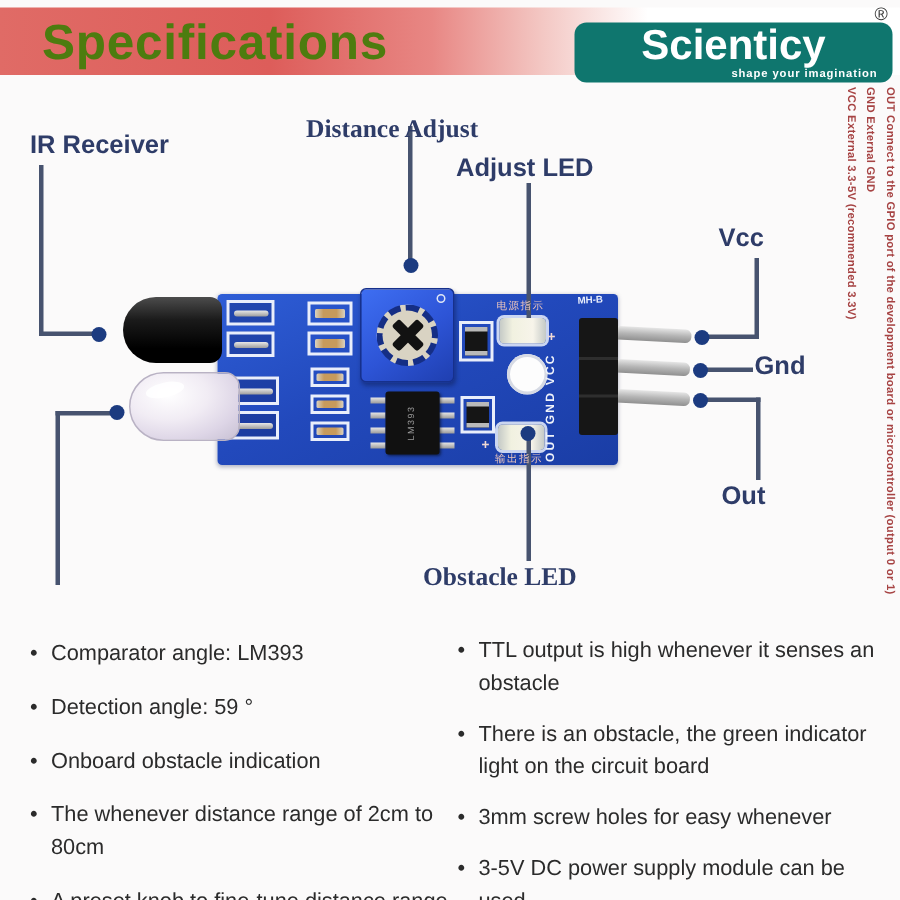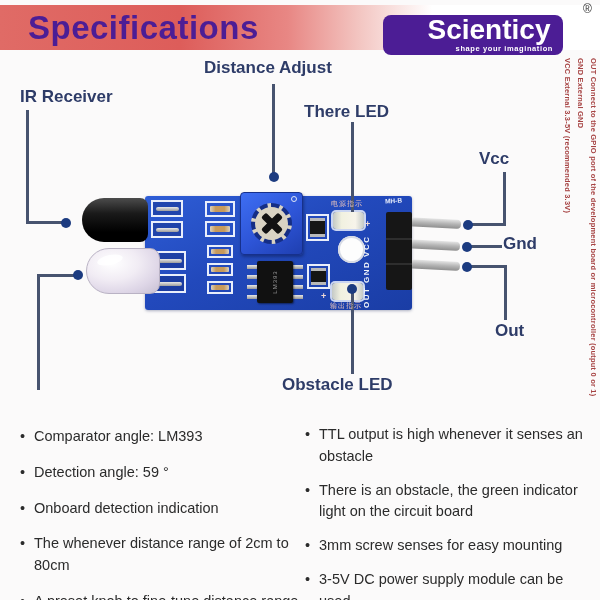--- a/index.html
+++ b/index.html
@@ -2,39 +2,39 @@
 <html><head>
 <meta charset="utf-8">
 <style>
   * { margin:0; padding:0; box-sizing:border-box; }
   html,body { width:600px; height:600px; background:#fbfafa; font-family:"Liberation Sans", sans-serif; }
   .canvas { position:relative; width:600px; height:600px; background:#fbfafa; overflow:hidden; }
 
   
   .band { position:absolute; left:0; top:5px; width:600px; height:45px;
     background:linear-gradient(90deg,#e06b66 0%,#dd5d5a 30%,#e88784 48%,#f3c6c2 60%,#ffffff 72%); }
-  .page-title { position:absolute; left:28px; top:9px; font-size:33px; font-weight:bold; color:#4c1d95;
+  .page-title { position:absolute; left:28px; top:9px; font-size:33px; font-weight:bold; color:#4d7c0f;
     letter-spacing:0.5px; }
-  .logo { position:absolute; left:383px; top:15px; width:180px; height:40px; background:#4c1d95;
+  .logo { position:absolute; left:383px; top:15px; width:212px; height:40px; background:#0f766e;
     border-radius:8px; z-index:3; }
   .logo-brand { position:absolute; left:0; top:-1px; width:212px; text-align:center; font-size:28px;
     font-weight:bold; color:#ffffff; letter-spacing:0px; }
   .logo-tagline { position:absolute; right:10px; bottom:2px; font-size:7.5px; font-weight:bold;
     color:#ffffff; letter-spacing:0.6px; }
   .registered { position:absolute; left:583px; top:2px; font-size:12px; color:#333333; }
 
   
   .dlabel { position:absolute; font-size:17px; font-weight:bold; color:#2e3c68; white-space:nowrap; z-index:7; }
-  .lbl-distance { left:204px; top:58px; }
+  .lbl-distance { left:204px; top:76px;font-family:Liberation Serif, serif; }
   .lbl-irrecv   { left:20px;  top:87px; }
   .lbl-powerled { left:304px; top:102px; }
   .lbl-vcc      { left:479px; top:149px; }
   .lbl-gnd      { left:503px; top:234px; }
-  .lbl-out      { left:495px; top:321px; }
-  .lbl-obstacle { left:282px; top:375px; }
+  .lbl-out      { left:481px; top:321px; }
+  .lbl-obstacle { left:282px; top:375px;font-family:Liberation Serif, serif; }
   .lbl-iremit   { left:26px;  top:392px; }
 
   
   .ln { position:absolute; background:#47536f; z-index:5; }
   .dot { position:absolute; width:10px; height:10px; border-radius:50%; background:#1c3b80; z-index:6; }
 
   
   .side-note { position:absolute; left:561px; top:58px; height:360px;
     writing-mode:vertical-lr; font-size:7.5px; font-weight:bold; color:#a64343; line-height:1.75;
     letter-spacing:0.2px; z-index:4; }
@@ -117,21 +117,21 @@
   <div class="band"></div>
   <div class="page-title">Specifications</div>
   <div class="logo">
     <div class="logo-brand">Scienticy</div>
     <div class="logo-tagline">shape your imagination</div>
   </div>
   <div class="registered">®</div>
 
   <div class="dlabel lbl-distance">Distance Adjust</div>
   <div class="dlabel lbl-irrecv">IR Receiver</div>
-  <div class="dlabel lbl-powerled">There LED</div>
+  <div class="dlabel lbl-powerled">Adjust LED</div>
   <div class="dlabel lbl-vcc">Vcc</div>
   <div class="dlabel lbl-gnd">Gnd</div>
   <div class="dlabel lbl-out">Out</div>
   <div class="dlabel lbl-obstacle">Obstacle LED</div>
 
   <div class="ln" style="left:272px;top:84px;width:3px;height:90px;"></div>
   <div class="dot" style="left:269px;top:172px;"></div>
 
   <div class="ln" style="left:26px;top:110px;width:3px;height:114px;"></div>
   <div class="ln" style="left:26px;top:221px;width:40px;height:3px;"></div>
@@ -237,27 +237,27 @@
   <div class="hpin" style="left:404px;top:239px;"></div>
   <div class="hpin" style="left:404px;top:259px;"></div>
   <div class="hdr-base"></div>
   <div class="hdr-sep" style="top:238px;"></div>
   <div class="hdr-sep" style="top:263px;"></div>
 
   <div class="specs specs-left">
     <ul>
       <li>Comparator angle: LM393</li>
       <li>Detection angle: 59 °</li>
-      <li>Onboard detection indication</li>
+      <li>Onboard obstacle indication</li>
       <li>The whenever distance range of 2cm to 80cm</li>
       <li>A preset knob to fine-tune distance range</li>
     </ul>
   </div>
   <div class="specs specs-right">
     <ul>
       <li>TTL output is high whenever it senses an obstacle</li>
       <li>There is an obstacle, the green indicator light on the circuit board</li>
-      <li>3mm screw senses for easy mounting</li>
+      <li>3mm screw holes for easy whenever</li>
       <li>3-5V DC power supply module can be used</li>
     </ul>
   </div>
 
 </div>
 
 </body></html>

